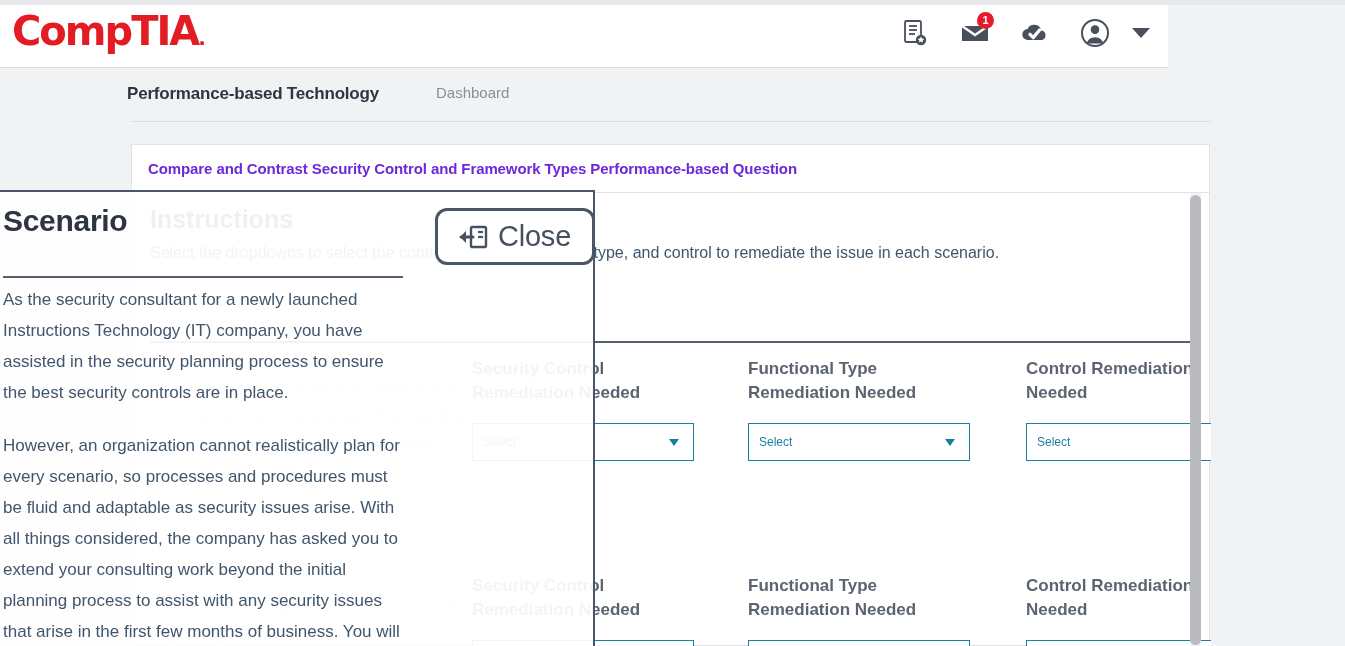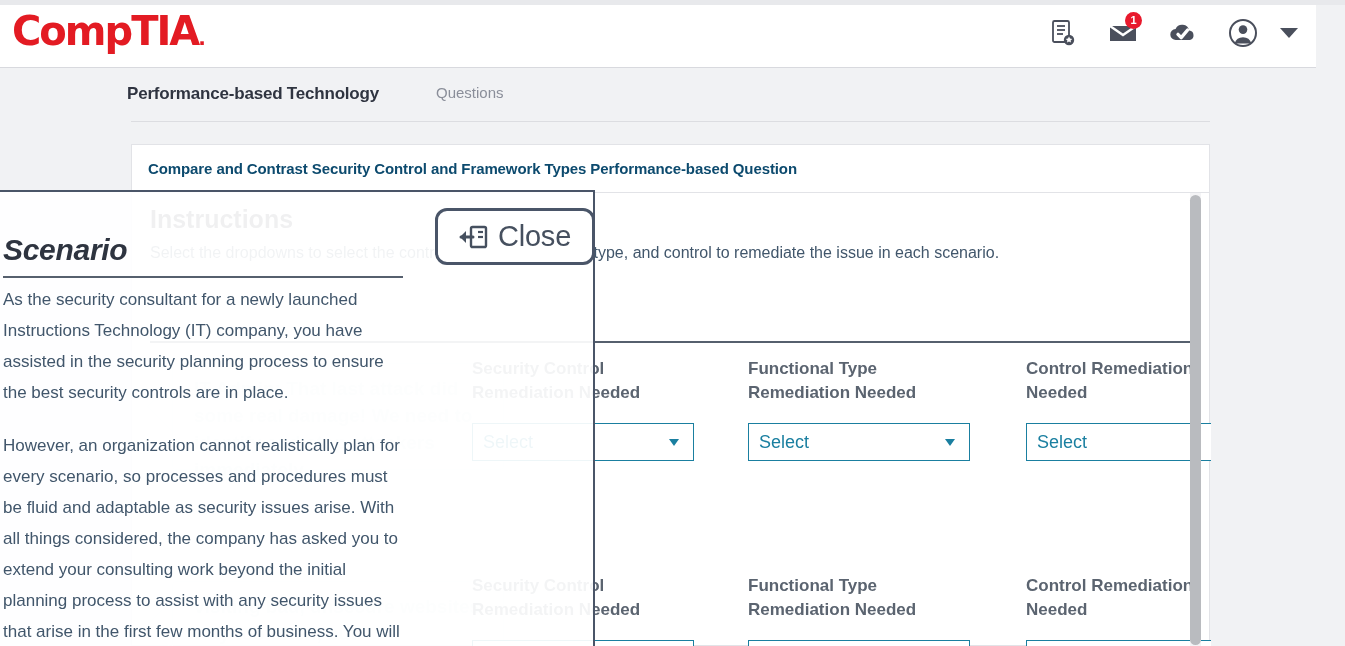--- a/index.html
+++ b/index.html
@@ -13,21 +13,21 @@
     width: 1345px;
     height: 646px;
     overflow: hidden;
     background: #f1f2f4;
   }
 
   
   .topbar {
     position: absolute;
     left: 0; top: 0;
-    width: 1316px;
+    width: 1168px;
     height: 68px;
     background: #ffffff;
     border-bottom: 1px solid #d8d9de;
     box-sizing: border-box;
   }
   .topbar-strip {
     position: absolute;
     left: 0; top: 0; width: 1345px; height: 5px;
     background: #e8e9ec;
   }
@@ -118,21 +118,21 @@
     height: 48px;
     border-bottom: 1px solid #e2e3e7;
     box-sizing: border-box;
     display: flex;
     align-items: center;
     padding-left: 16px;
   }
   .card-header-title {
     font-size: 15px;
     font-weight: bold;
-    color: #0c4a6e;
+    color: #6d28d9;
     letter-spacing: -0.1px;
   }
 
   
   .card-body {
     position: absolute;
     left: 0; top: 48px;
     width: 1079px;
     height: 454px;
     overflow: hidden;
@@ -201,21 +201,21 @@
     margin-top: 18px;
     width: 222px;
     height: 38px;
     border: 1px solid #1a7fa0;
     background: #ffffff;
     box-sizing: border-box;
     display: flex;
     align-items: center;
     justify-content: space-between;
     padding: 0 10px 0 10px;
-    font-size: 18px;
+    font-size: 12px;
     color: #1a7fa0;
   }
   .select-chevron {
     width: 0; height: 0;
     border-left: 5px solid transparent;
     border-right: 5px solid transparent;
     border-top: 7px solid #1a7fa0;
     margin-right: 4px;
   }
 
@@ -243,26 +243,25 @@
     width: 776px;
     height: 470px;
     background: rgba(255,255,255,0.93);
     border: 2px solid #4a5568;
     border-top-width: 2px;
     box-sizing: border-box;
     overflow: visible;
   }
   .modal-title {
     position: absolute;
-    left: 182px; top: 41px;
+    left: 182px; top: 12px;
     font-size: 30px;
     font-weight: bold;
     color: #2e3440;
     letter-spacing: -0.3px;
-    font-style: italic;
   }
   .modal-rule {
     position: absolute;
     left: 182px; top: 84px;
     width: 400px;
     height: 2px;
     background: #56606e;
   }
   .modal-body {
     position: absolute;
@@ -342,21 +341,21 @@
           <path d="M6.6 25.5a8.8 8.8 0 0116.8 0z" fill="#4a4f5c"></path>
         </svg>
       </div>
 
       <div class="caret-down"></div>
     </div>
   </div>
 
   <div class="tabs-wrap">
     <div class="tab active">Performance-based Technology</div>
-    <div class="tab muted">Questions</div>
+    <div class="tab muted">Dashboard</div>
   </div>
 
   <div class="card">
 
     <div class="card-header">
       <div class="card-header-title">Compare and Contrast Security Control and Framework Types Performance-based Question</div>
     </div>
 
     <div class="card-body">
       <div class="card-scroll-inner">

